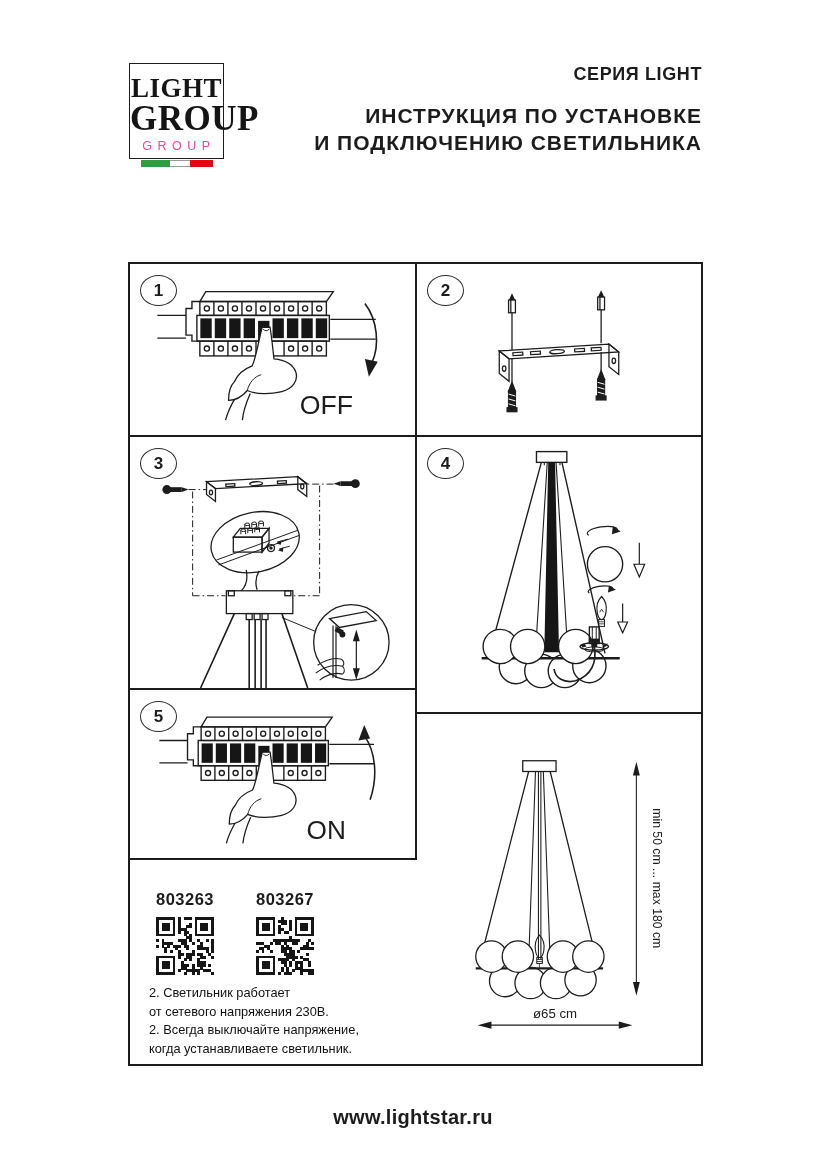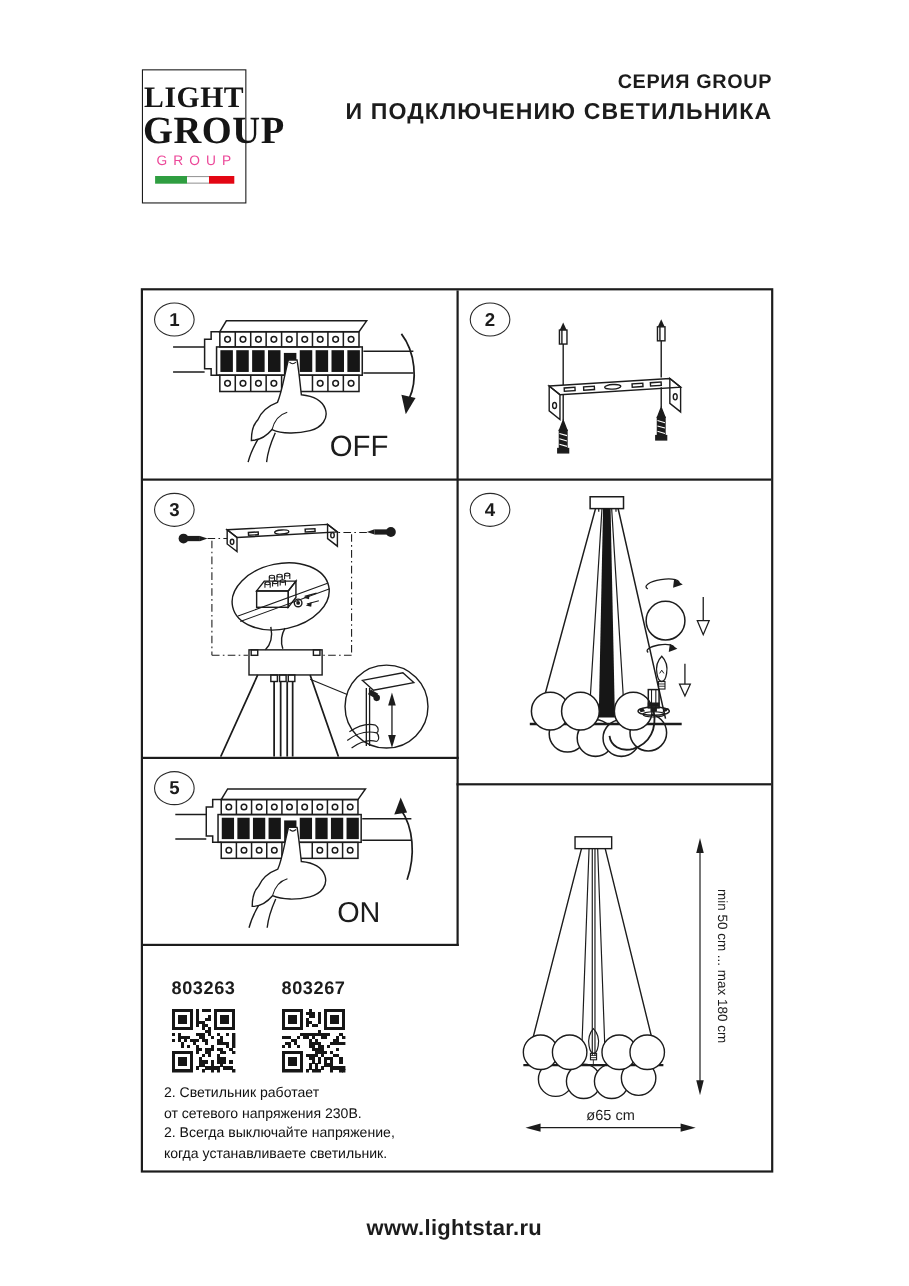--- a/index.html
+++ b/index.html
@@ -1,19 +1,19 @@
 <!DOCTYPE html>
 <html><head>
 <meta charset="utf-8">
 <style>
   html,body{margin:0;padding:0;background:#fff;}
   .page{position:relative;width:826px;height:1169px;background:#fff;overflow:hidden;
         font-family:"Liberation Sans",sans-serif;color:#1c1c1c;}
   
-  .logo-box{position:absolute;left:129px;top:63px;width:95px;height:122px;
+  .logo-box{position:absolute;left:129px;top:63px;width:95px;height:96px;
             border:1.6px solid #1c1c1c;box-sizing:border-box;text-align:center;padding-top:11px;}
   .logo-light{font-family:"Liberation Serif",serif;font-weight:bold;font-size:27px;line-height:27px;letter-spacing:.5px;color:#151515;}
   .logo-star{font-family:"Liberation Serif",serif;font-weight:bold;font-size:35px;line-height:33px;letter-spacing:.5px;color:#151515;}
   .logo-group{font-size:12.5px;line-height:14px;letter-spacing:5.5px;margin-top:4px;margin-left:5px;color:#ec4899;}
   .logo-flag{width:72px;height:7px;margin:7px auto 0;display:flex;}
   .logo-flag .seg{height:100%;}
   .flag-white{border-top:1.2px solid #9a9a9a;border-bottom:1.2px solid #9a9a9a;box-sizing:border-box;background:#fff;}
   .header-text{position:absolute;right:124px;top:60px;text-align:right;}
   .ht-series{font-weight:bold;font-size:18px;line-height:28px;letter-spacing:.6px;}
   .ht-articles{font-weight:bold;font-size:18px;line-height:28px;letter-spacing:.6px;}
@@ -46,21 +46,22 @@
     <div class="logo-star">GROUP</div>
     <div class="logo-group">GROUP</div>
     <div class="logo-flag">
       <div class="seg" style="width:29px;background:#2f9e41"></div>
       <div class="seg flag-white" style="width:20px"></div>
       <div class="seg" style="width:23px;background:#e30613"></div>
     </div>
   </div>
 
   <div class="header-text">
-    <div class="ht-series">СЕРИЯ GROUP</div>
+    <div class="ht-series">СЕРИЯ LIGHT</div>
+    <div class="ht-instr">ИНСТРУКЦИЯ ПО УСТАНОВКЕ</div>
     <div class="ht-instr2">И ПОДКЛЮЧЕНИЮ СВЕТИЛЬНИКА</div>
   </div>
 
   <svg width="0" height="0" style="position:absolute">
     <defs>
 
       <g id="sym-breaker" stroke="#1c1c1c" fill="none" stroke-width="1.4">
         <path d="M26,52 H55 M26,75 H55 M201,56 H247 M201,76 H247"></path>
         <path d="M69,38 H61 V45 H55 V72 H61 V78 H69"></path>
         <polygon points="75,28 204,28 197,38 69,38"></polygon>

